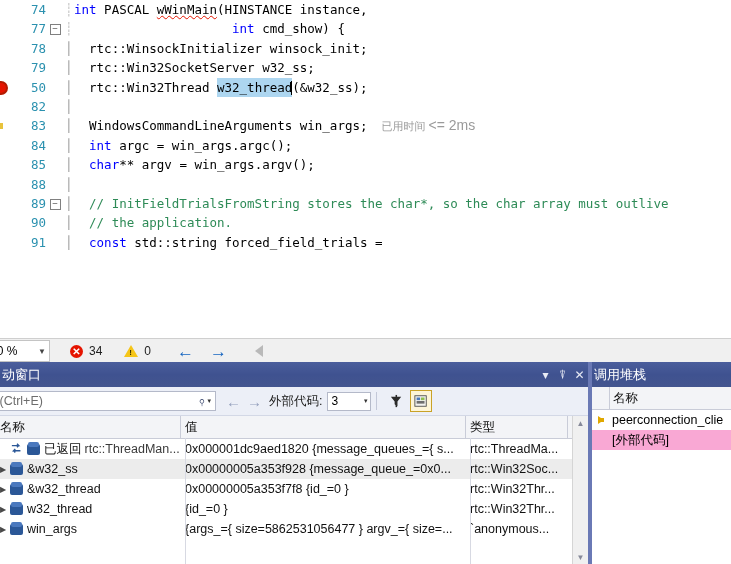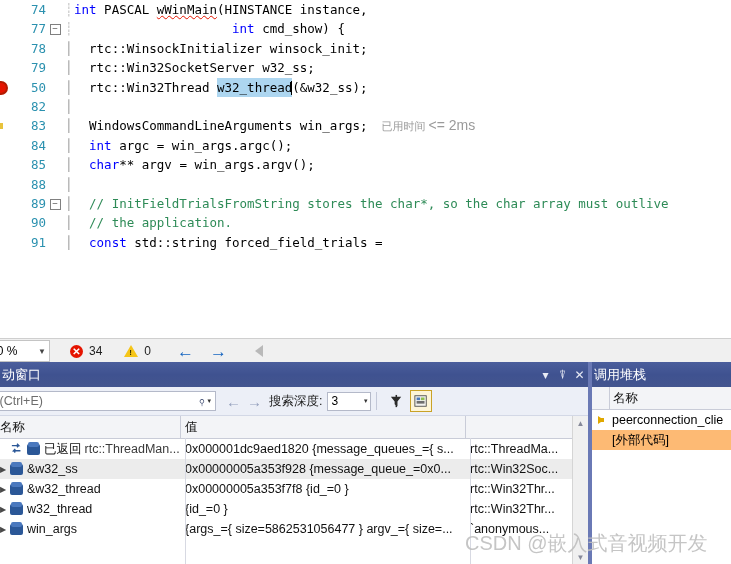--- a/index.html
+++ b/index.html
@@ -232,21 +232,21 @@
     display:flex;height:22px;background:#f3f4f7;
     border-bottom:1px solid #c9ccd8;align-items:center;
     font-size:12.5px;color:#101010;
   }
   .cs-gutter{width:17px;height:100%;border-right:1px solid #c9ccd8;flex:none;}
   .cs-row{
     display:flex;height:20px;align-items:center;font-size:12.5px;
     white-space:nowrap;
     text-align:center;
   }
-  .cs-row.sel{background:#fdba74;}
+  .cs-row.sel{background:#f9a8d4;}
   .cs-mark{
     width:17px;flex:none;display:flex;align-items:center;
     justify-content:center;
   }
   .yarrow{
     width:0;height:0;border-top:4px solid transparent;
     border-bottom:4px solid transparent;border-left:6px solid #e0a800;
     position:relative;
   }
   .yarrow:after{
@@ -310,21 +310,21 @@
       </div>
 
       <div class="toolbar">
         <div class="search-wrap">
           <span class="ph">索(Ctrl+E)</span>
           <span class="mag">⌕</span>
           <span class="dd-caret">▾</span>
         </div>
         <span class="tb-arr" style="margin-left:10px;">←</span>
         <span class="tb-arr">→</span>
-        <span class="tb-lbl">搜索深度:</span>
+        <span class="tb-lbl">外部代码:</span>
         <div class="depth-sel">
           <span>3</span>
           <span class="ar">▾</span>
         </div>
         <div class="tb-sep"></div>
         <div class="tb-ico">
           <svg width="15" height="15" viewBox="0 0 16 16" aria-hidden="true">
             <path d="M2 3h11l-4 5v5l-3-2V8z" fill="#2b2b2b"></path>
             <rect x="7" y="1" width="1.6" height="13" fill="#2b2b2b"></rect>
           </svg>
@@ -336,20 +336,21 @@
             <rect x="8" y="4" width="4" height="3" fill="#8fbf4f"></rect>
             <rect x="3" y="8" width="9" height="3" fill="#6e6e6e"></rect>
           </svg>
         </div>
       </div>
 
       <div class="grid" style="position:relative;height:149px;">
         <div class="ghead">
           <div class="gh gh-name">名称</div>
           <div class="gh gh-val">值</div>
+          <div class="gh gh-type">类型</div>
         </div>
         <div id="autos-rows">
             <div class="grow">
               <div class="gc gc-name">
                 <span class="expander"></span>
                 <span class="refresh-ico"><svg width="14" height="12" viewBox="0 0 16 14">
                     <path d="M2 3 h8 l-2 -2 M10 3 l-2 2" stroke="#2b5797" stroke-width="1.6" fill="none"></path>
                     <path d="M12 9 h-8 l2 -2 M4 9 l2 2" stroke="#2b5797" stroke-width="1.6" fill="none"></path>
                   </svg></span>
                 <span class="cube" style="margin-left: 2px;"></span>
@@ -426,14 +427,13 @@
             </div>
             <div class="cs-row sel">
               <div class="cs-mark"></div>
               <div class="cs-name">[外部代码]</div>
             </div>
           </div>
       </div>
     </div>
   </div>
 
-  <div class="watermark">CSDN @嵌入式音视频开发</div>
 </div>
 
 </body></html>

